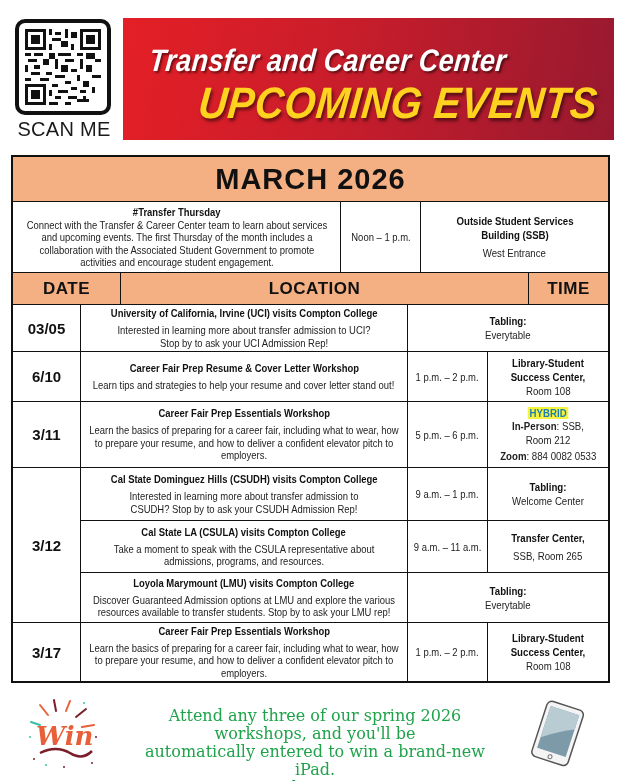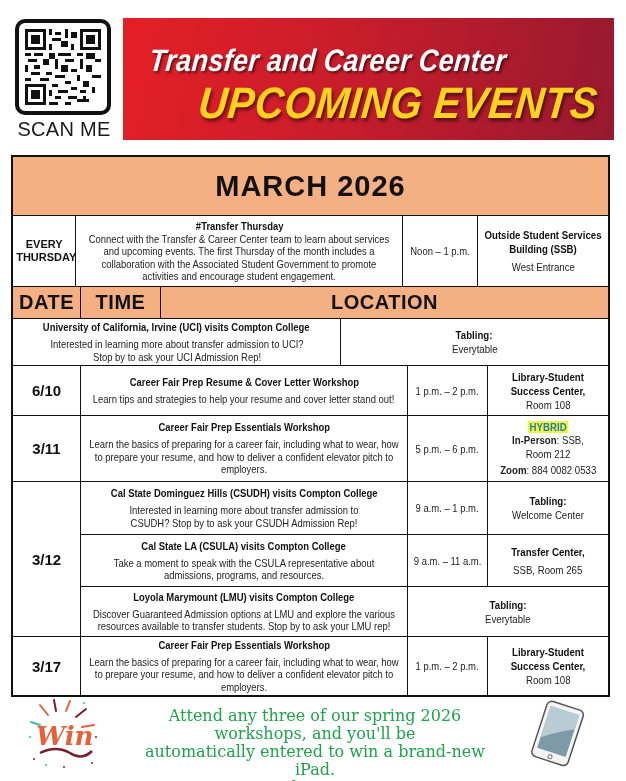--- a/index.html
+++ b/index.html
@@ -25,25 +25,25 @@
   .row { position: relative; display: flex; border-top: 1.5px solid #111; }
   .row:first-child { border-top: none; }
   .cell { display: flex; flex-direction: column; justify-content: center; align-items: center; text-align: center; border-left: 1.5px solid #111; }
   .cell:first-child { border-left: none; }
   .c-date { width: 67px; }
   .c-event { width: 327px; }
   .c-time { width: 80px; }
   .c-loc { flex: 1; }
   .peach { background: #f4b083; }
 
-  .month-row { height: 58px; justify-content: center; align-items: center; }
+  .month-row { height: 44px; justify-content: center; align-items: center; }
   .month-title { font-weight: bold; font-size: 29px; letter-spacing: 1px; color: #111; width: 100%; text-align: center; line-height: 42px; }
 
   .hdr { height: 32px; }
-  .hdr .cell { font-weight: bold; font-size: 20px; color: #111; letter-spacing: 0.5px; }
+  .hdr .cell { font-weight: bold; font-size: 17px; color: #111; letter-spacing: 0.5px; margin-left: 20px; }
 
   .date-txt { font-weight: bold; font-size: 15px; color: #111; }
   .date-small { font-weight: bold; font-size: 11px; line-height: 13px; color: #111; }
   .ev-title { font-weight: bold; font-size: 10.5px; line-height: 13px; color: #111; transform: scaleX(0.9); white-space: nowrap; }
   .ev-desc { font-size: 10.5px; line-height: 12.5px; color: #222; margin-top: 4px; transform: scaleX(0.9); padding: 0 2px; }
   .ev-desc.tight { margin-top: 0; }
   .time-txt { font-size: 10.5px; color: #222; transform: scaleX(0.9); white-space: nowrap; }
   .loc-b { font-weight: bold; font-size: 10.5px; line-height: 14px; color: #111; transform: scaleX(0.92); }
   .loc-r { font-size: 10.5px; line-height: 14px; color: #222; transform: scaleX(0.92); }
   .loc-gap { margin-top: 4px; }
@@ -133,43 +133,43 @@
   <div class="banner-line2">UPCOMING EVENTS</div>
 </div>
 
 <div class="tbl">
 
   <div class="row peach month-row">
     <div class="month-title">MARCH 2026</div>
   </div>
 
   <div class="row" style="height:71px">
-    <div class="cell c-date">
-      <div class="date-small" style="width:56px">EVERY THURSDAY</div>
-    </div>
     <div class="cell c-event">
       <div class="ev-title">#Transfer Thursday</div>
       <div class="ev-desc tight" style="width:350px">Connect with the Transfer &amp; Career Center team to learn about services and upcoming events. The first Thursday of the month includes a collaboration with the Associated Student Government to promote activities and encourage student engagement.</div>
     </div>
     <div class="cell c-time">
       <div class="time-txt">Noon  – 1 p.m.</div>
     </div>
     <div class="cell c-loc">
       <div class="loc-b" style="width:130px">Outside Student Services Building (SSB)</div>
       <div class="loc-r loc-gap">West Entrance</div>
     </div>
   </div>
 
   <div class="row peach hdr">
     <div class="cell c-date">DATE</div>
+    <div class="cell c-loc">LOCATION</div>
     <div class="cell c-time">TIME</div>
-    <div class="cell c-loc">LOCATION</div>
   </div>
 
   <div class="row" style="height:47px">
+    <div class="cell c-date">
+        <div class="date-txt">03/05</div>
+      </div>
     <div class="cell c-event">
       <div class="ev-title">University of California, Irvine (UCI) visits Compton College</div>
       <div class="ev-desc" style="width:290px">Interested in learning more about transfer admission to UCI? Stop by to ask your UCI Admission Rep!</div>
     </div>
     <div class="cell c-loc">
       <div class="loc-b">Tabling:</div>
       <div class="loc-r">Everytable</div>
     </div>
   </div>
 

